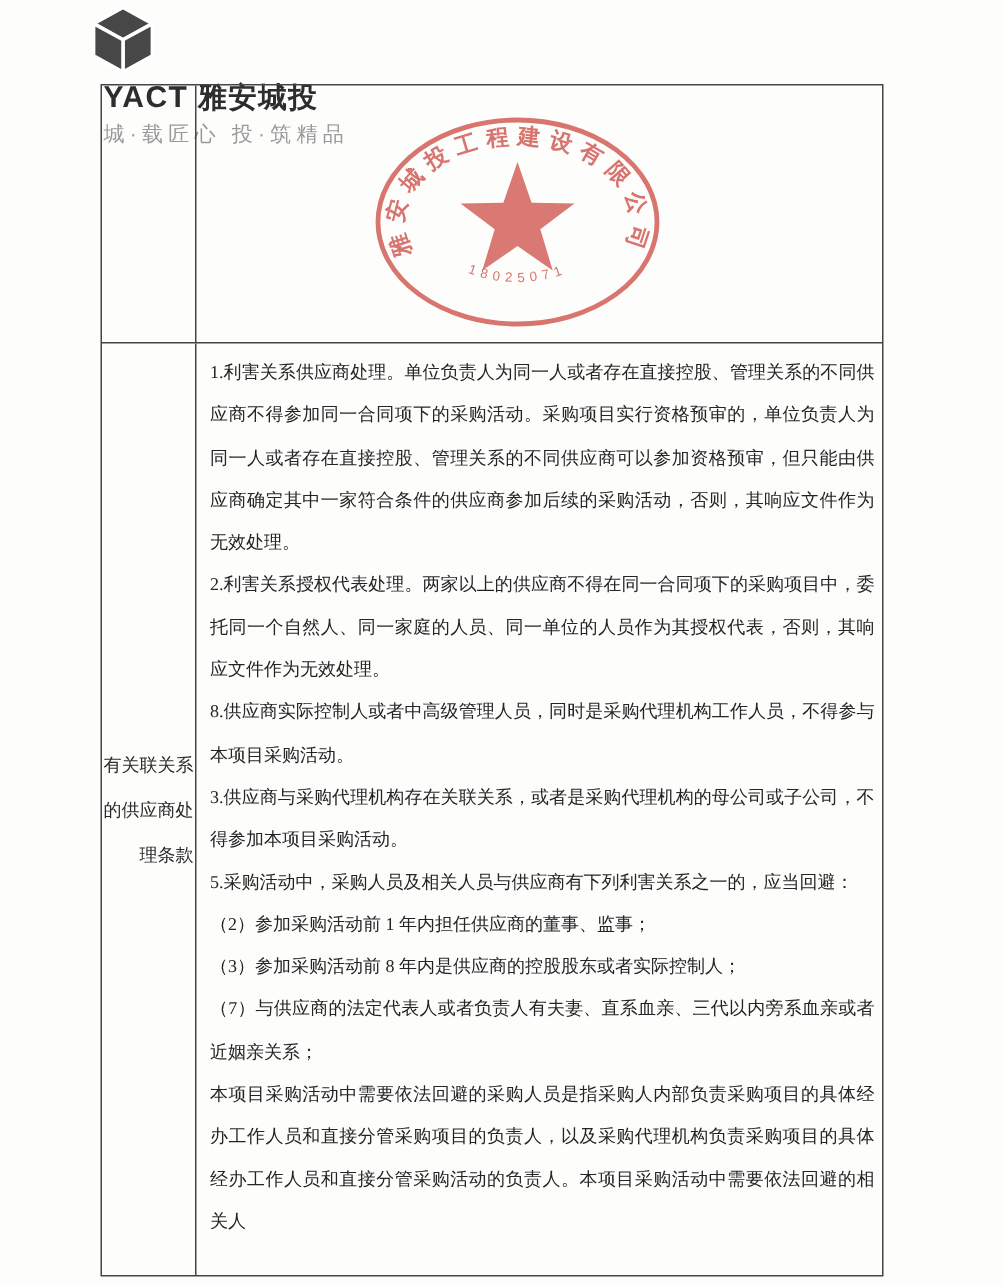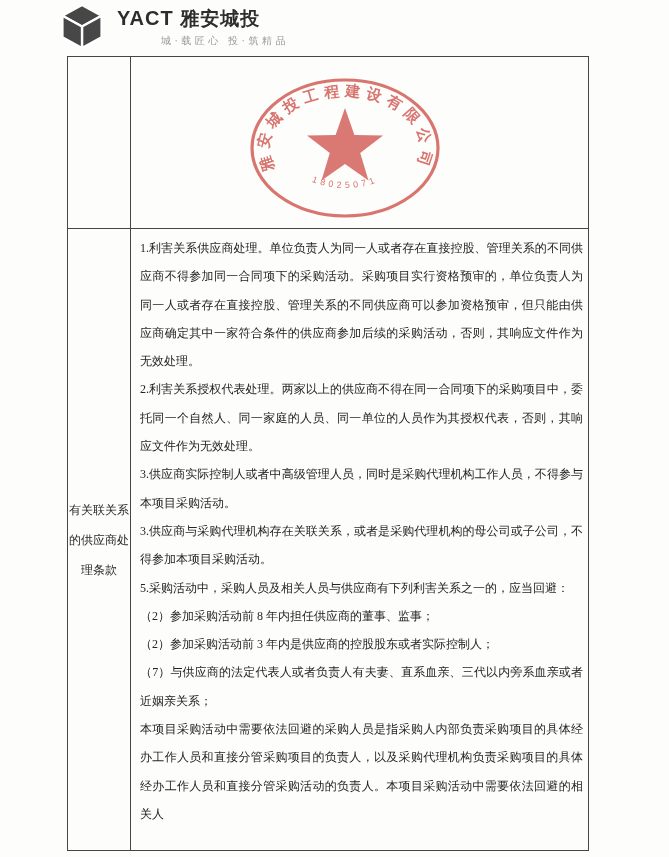--- a/index.html
+++ b/index.html
@@ -5,42 +5,42 @@
   html,body{margin:0;padding:0;}
   body{
     width:669px;height:857px;position:relative;overflow:hidden;
     background:#fefefe;
     font-family:"Liberation Serif","DejaVu Serif",serif;
     color:#262626;
   }
   .page{position:absolute;inset:0;background:#fdfdfc;}
 
   
-  .logo{position:absolute;left:58px;top:3px;display:flex;align-items:flex-start;}
+  .logo{position:absolute;left:58px;top:3px;display:flex;align-items:flex-start;flex-direction:column;}
   .logo-cube{width:48px;height:47px;display:block;}
   .logo-text{margin-left:11px;padding-top:3px;font-family:"Liberation Sans","DejaVu Sans",sans-serif;}
   .brand-line{font-size:20px;font-weight:bold;color:#2d2d2d;letter-spacing:1px;line-height:24px;white-space:nowrap;}
   .brand-cn{font-size:19px;}
-  .tagline{margin-top:3px;font-size:10px;color:#9a9a9a;letter-spacing:3.5px;white-space:nowrap;margin-left:44px;}
+  .tagline{margin-top:3px;font-size:14px;color:#9a9a9a;letter-spacing:3.5px;white-space:nowrap;}
 
   
   .doc-table{
     position:absolute;left:67px;top:56px;width:522px;height:795px;
     border:1.5px solid #454545;box-sizing:border-box;
     display:flex;flex-direction:column;
   }
   .t-row{display:flex;box-sizing:border-box;}
   .t-row.r1{height:172px;border-bottom:1.5px solid #454545;}
   .t-row.r2{flex:1;min-height:0;}
   .cell-label{
     width:63px;flex:0 0 63px;border-right:1.5px solid #454545;box-sizing:border-box;
     display:flex;align-items:center;justify-content:center;
   }
   .cell-label .label-text{
-    width:60px;font-size:12px;line-height:30px;text-align:center;
+    width:60px;font-size:12px;line-height:30px;text-align:right;
     word-break:break-all;color:#2a2a2a;
   }
   .cell-body{flex:1;min-width:0;box-sizing:border-box;padding:5px 5px 0 9px;overflow:hidden;}
   .cell-body p{
     margin:0;font-size:12px;color:#242424;
     text-align:justify;text-align-last:left;word-break:break-all;
   }
   .r1 .cell-body p{line-height:28.4px;}
   .r2 .cell-body p{line-height:28.3px;}
 
@@ -80,25 +80,25 @@
       </div>
     </div>
 
     <div class="t-row r2">
       <div class="cell-label">
         <div class="label-text">有关联关系的供应商处理条款</div>
       </div>
       <div class="cell-body">
         <p>1.利害关系供应商处理。单位负责人为同一人或者存在直接控股、管理关系的不同供应商不得参加同一合同项下的采购活动。采购项目实行资格预审的，单位负责人为同一人或者存在直接控股、管理关系的不同供应商可以参加资格预审，但只能由供应商确定其中一家符合条件的供应商参加后续的采购活动，否则，其响应文件作为无效处理。</p>
         <p>2.利害关系授权代表处理。两家以上的供应商不得在同一合同项下的采购项目中，委托同一个自然人、同一家庭的人员、同一单位的人员作为其授权代表，否则，其响应文件作为无效处理。</p>
-        <p>3.供应商实际控制人或者中高级管理人员，同时是采购代理机构工作人员，不得参与本项目采购活动。</p>
+        <p>8.供应商实际控制人或者中高级管理人员，同时是采购代理机构工作人员，不得参与本项目采购活动。</p>
         <p>3.供应商与采购代理机构存在关联关系，或者是采购代理机构的母公司或子公司，不得参加本项目采购活动。</p>
         <p>5.采购活动中，采购人员及相关人员与供应商有下列利害关系之一的，应当回避：</p>
-        <p>（2）参加采购活动前 8 年内担任供应商的董事、监事；</p>
-        <p>（2）参加采购活动前 3 年内是供应商的控股股东或者实际控制人；</p>
+        <p>（2）参加采购活动前 1 年内担任供应商的董事、监事；</p>
+        <p>（3）参加采购活动前 8 年内是供应商的控股股东或者实际控制人；</p>
         <p>（7）与供应商的法定代表人或者负责人有夫妻、直系血亲、三代以内旁系血亲或者近姻亲关系；</p>
         <p>本项目采购活动中需要依法回避的采购人员是指采购人内部负责采购项目的具体经办工作人员和直接分管采购项目的负责人，以及采购代理机构负责采购项目的具体经办工作人员和直接分管采购活动的负责人。本项目采购活动中需要依法回避的相关人</p>
       </div>
     </div>
 
   </div>
 
   <svg class="seal" viewBox="0 0 196 148" aria-hidden="true">
     <defs>
       <path id="sealTopArc" d="M 24.6 85.5 A 76 52 0 1 1 171.4 85.5" fill="none"></path>

